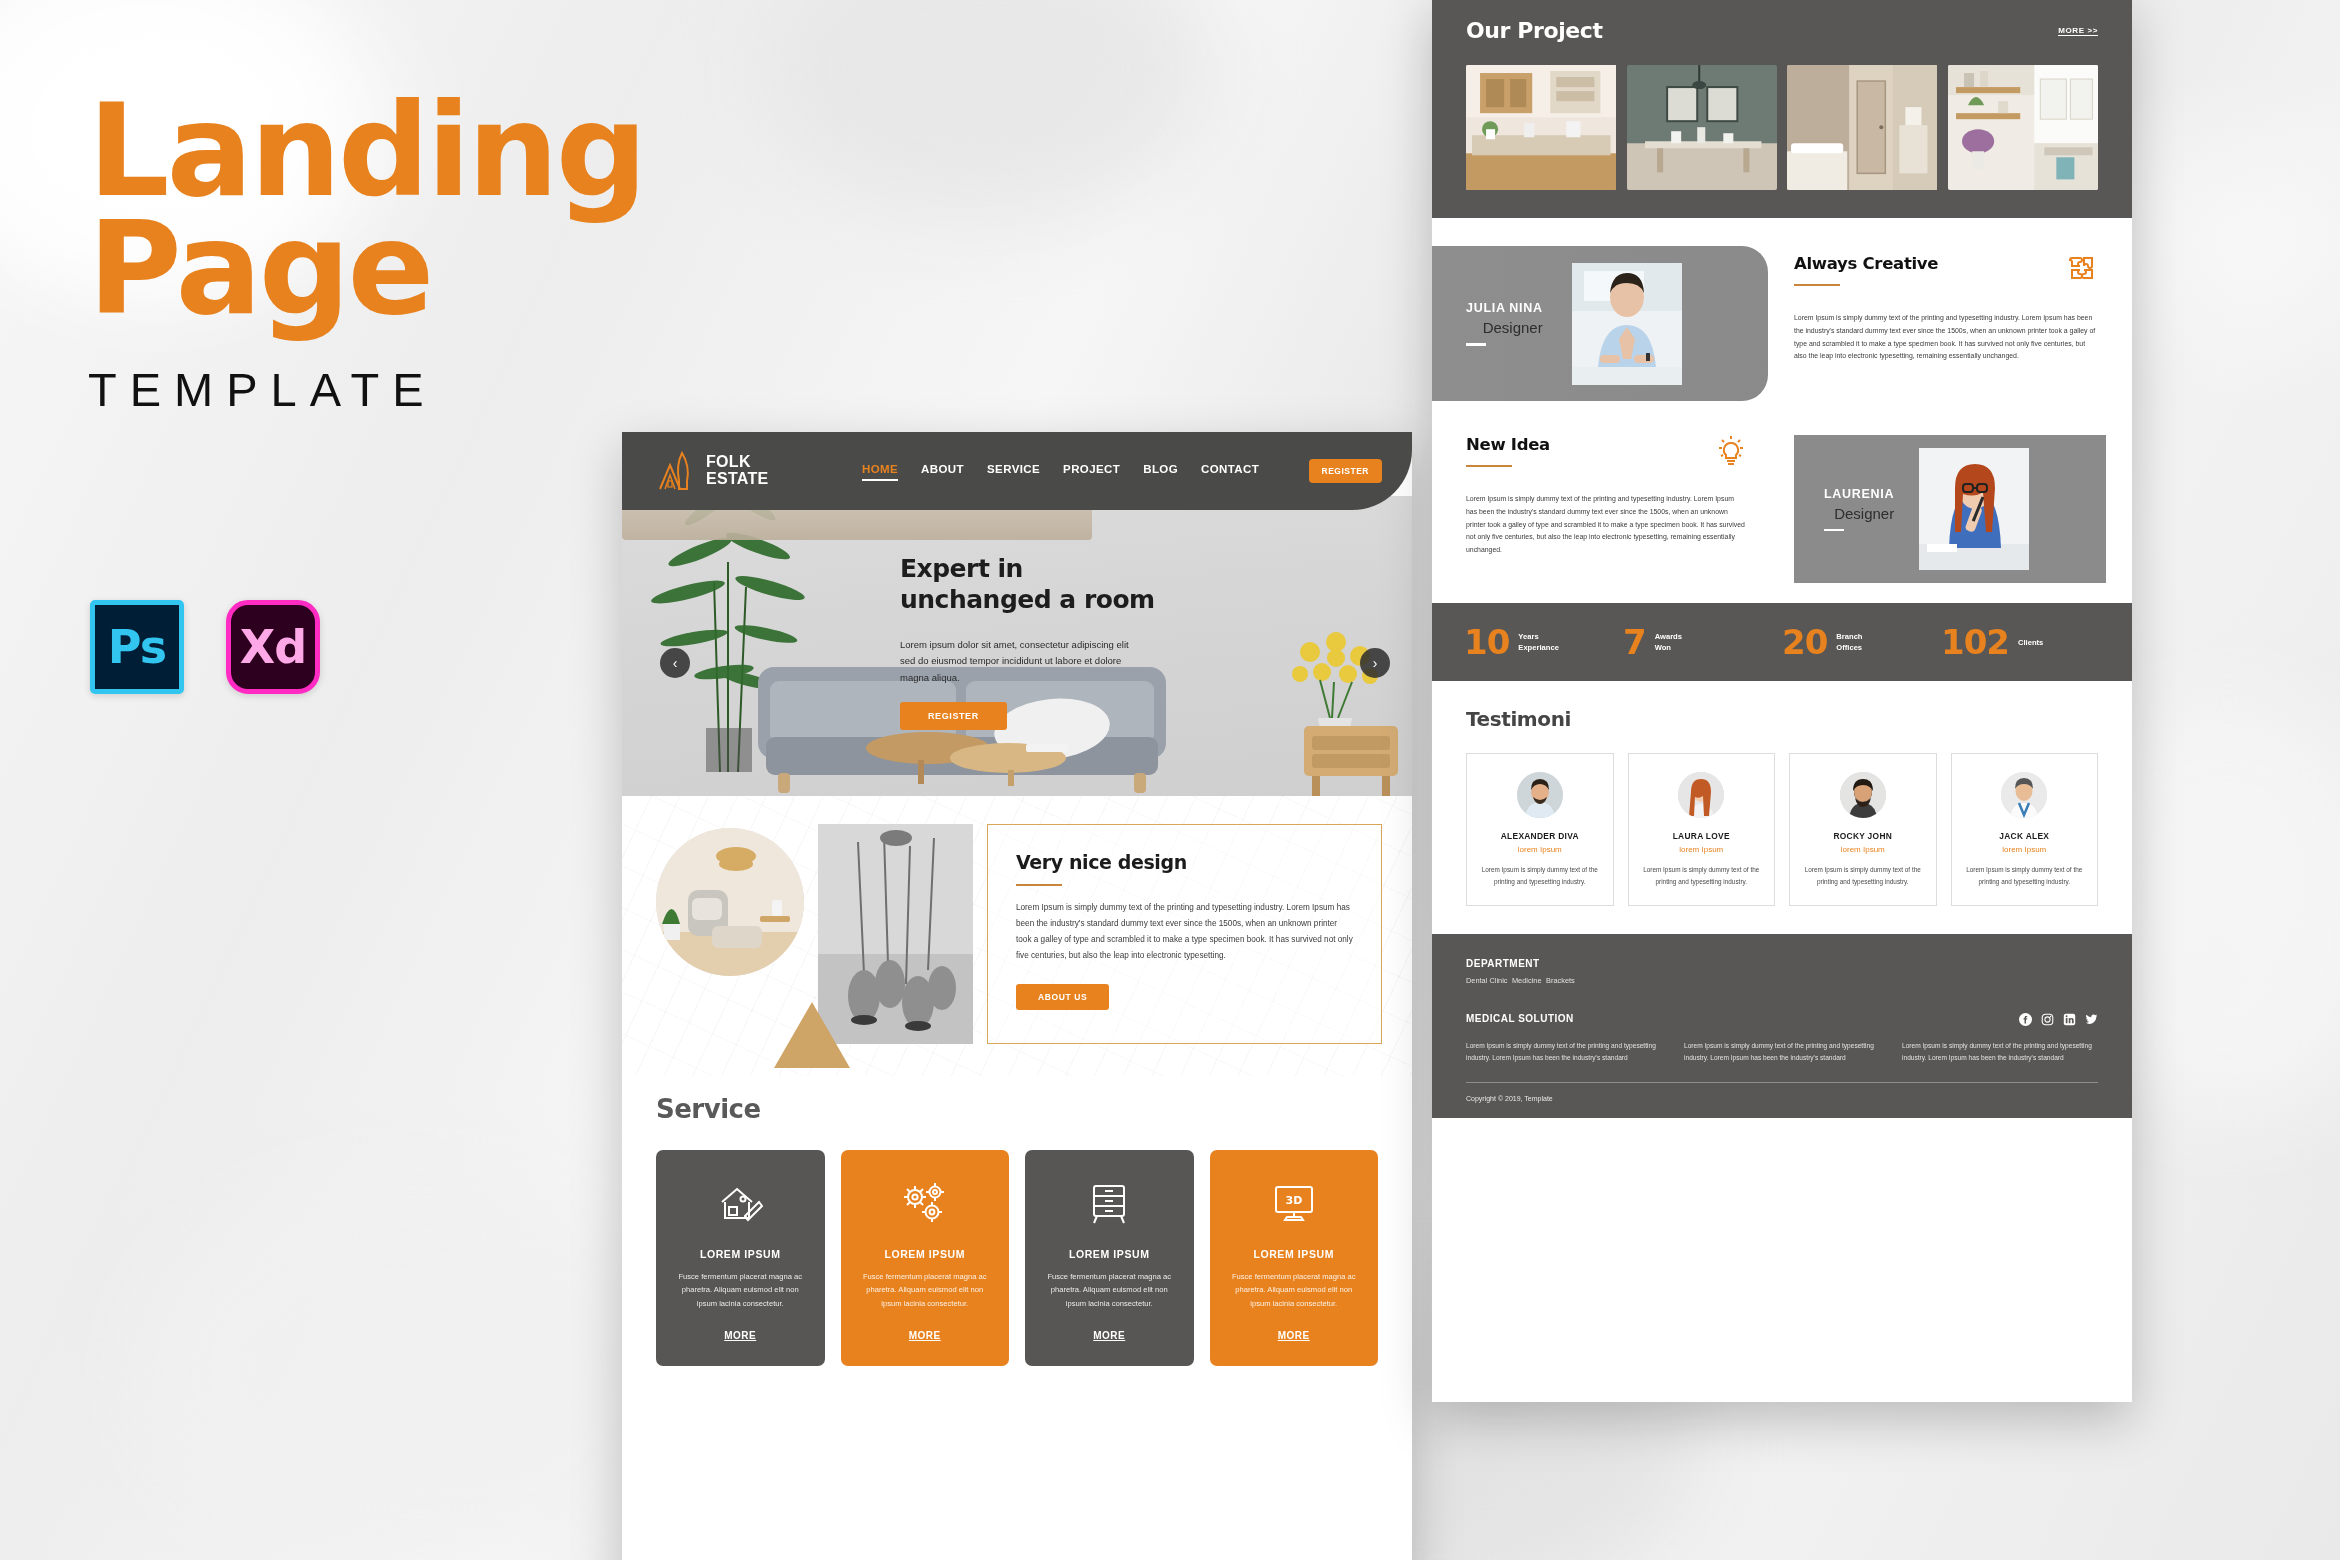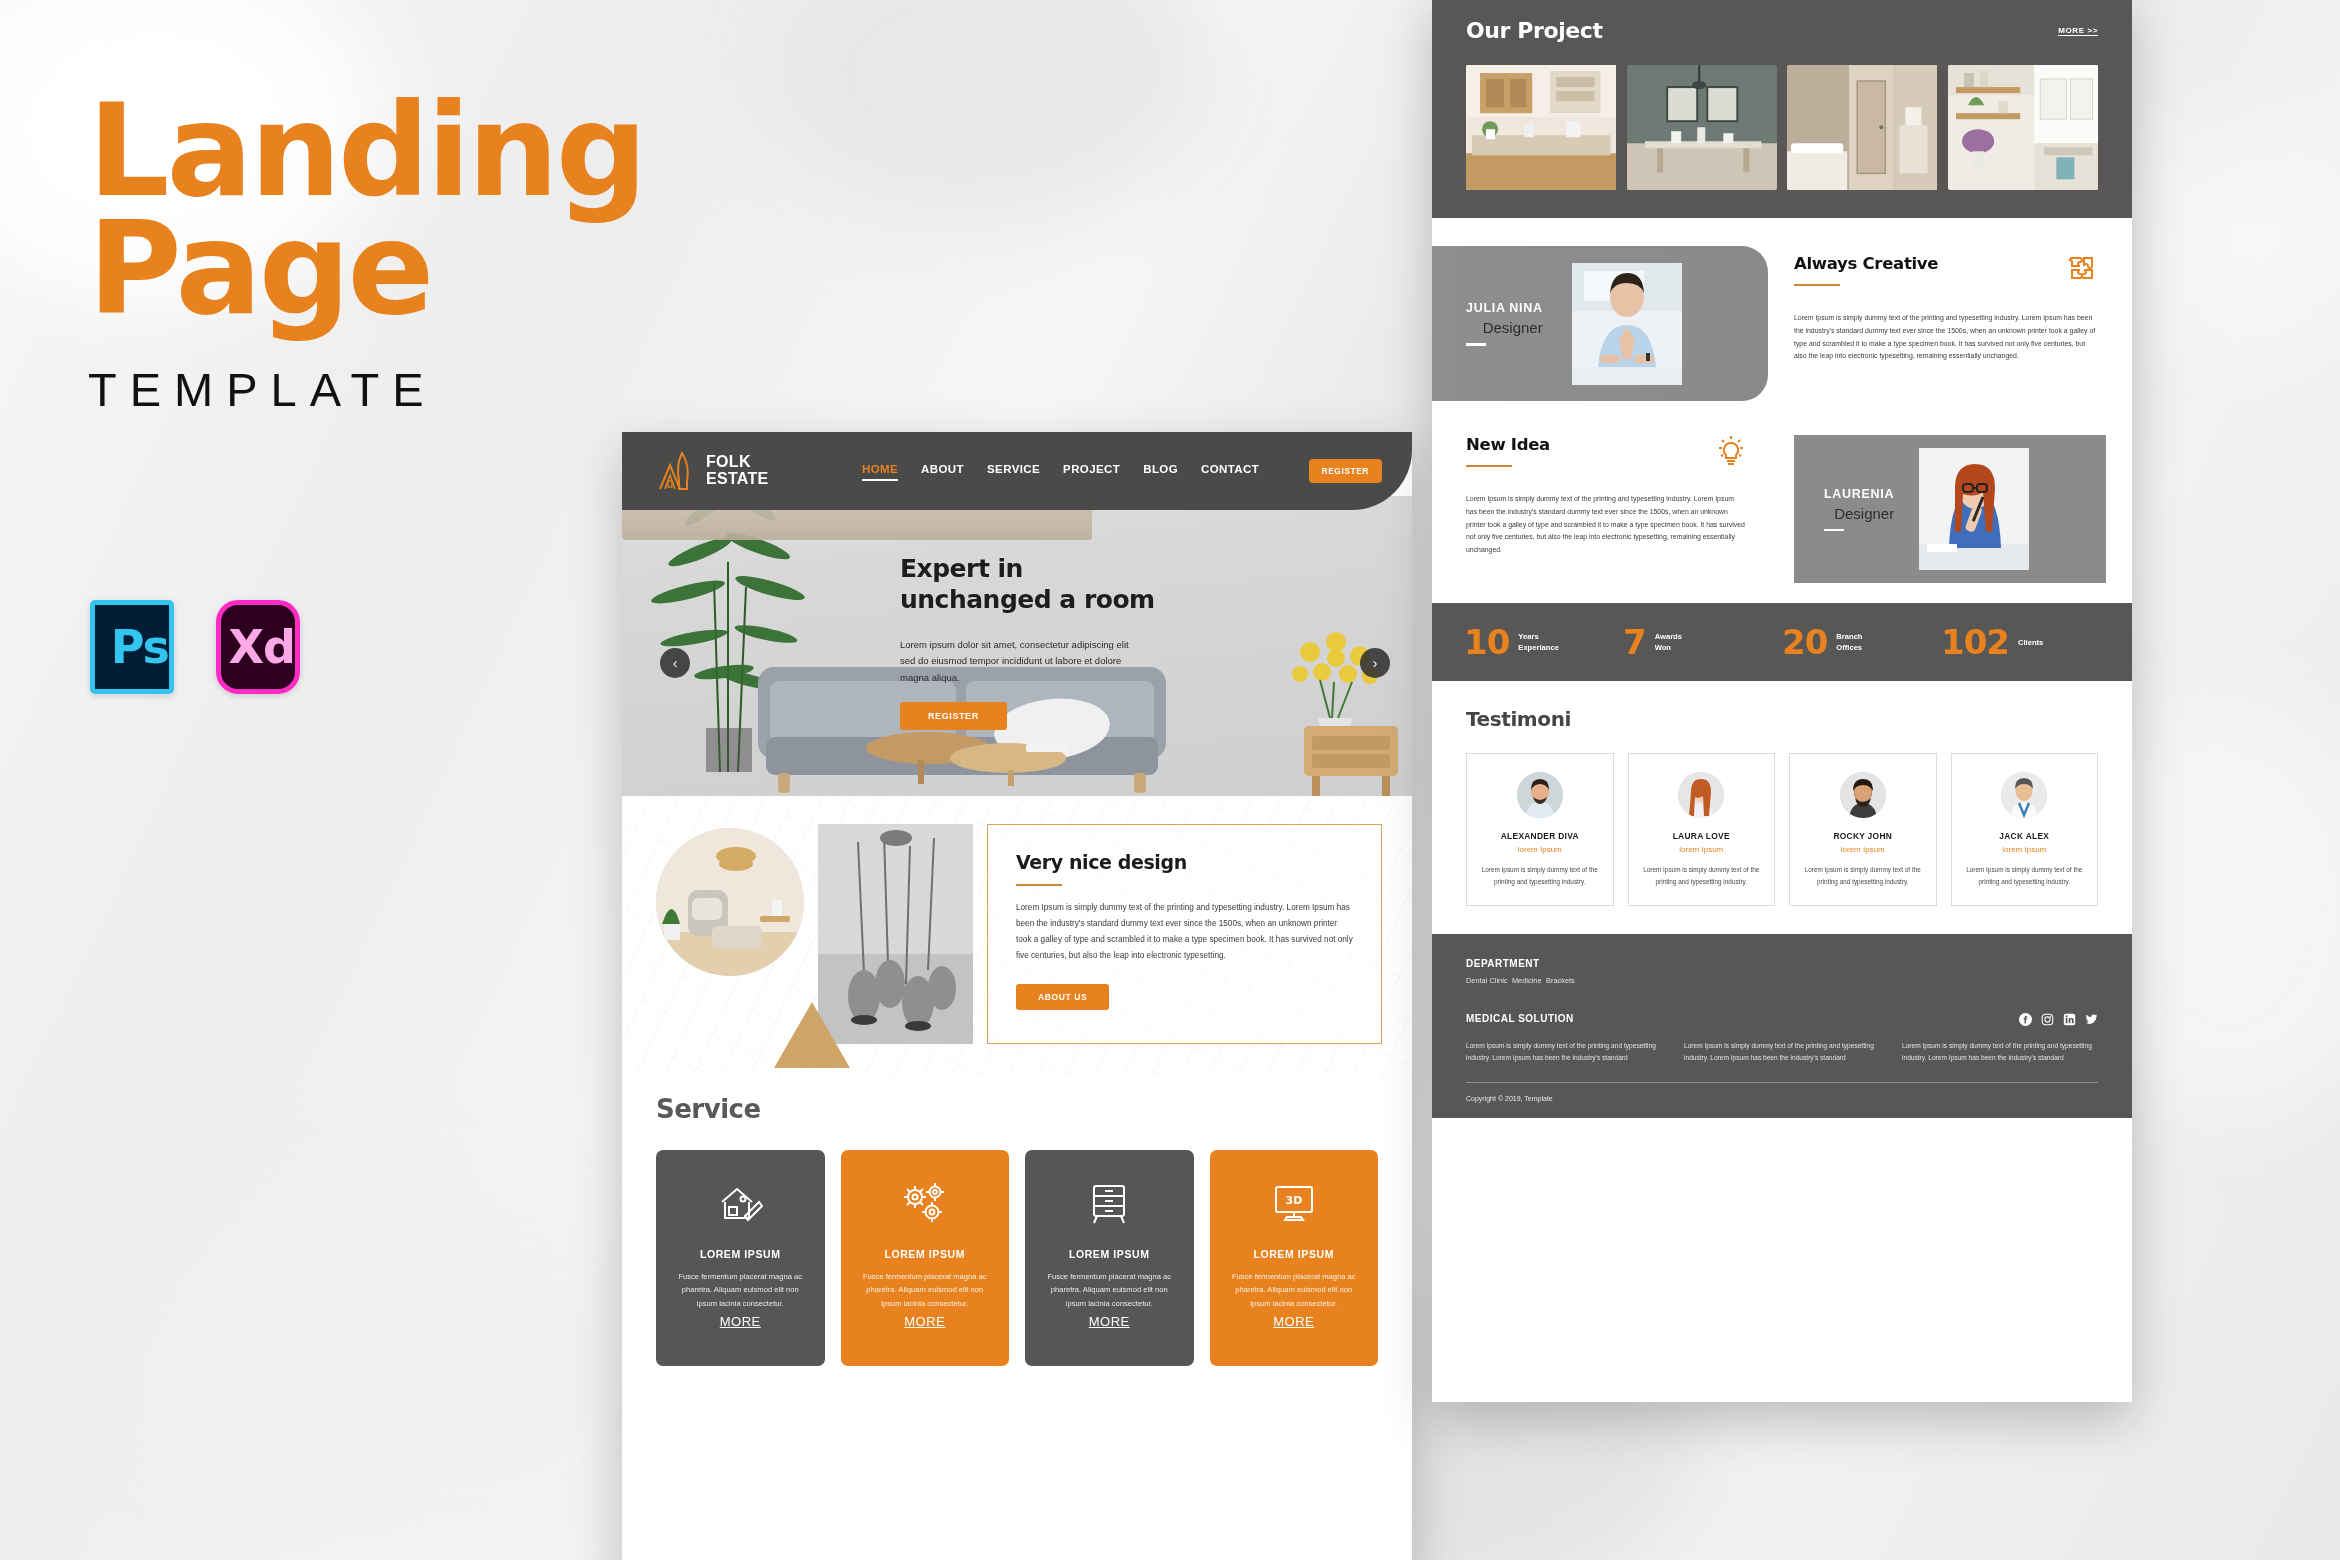--- a/index.html
+++ b/index.html
@@ -34,22 +34,22 @@
   #promo-sub {
     margin-top: 34px;
     font-size: 47px; font-weight: 400; color: #111;
     letter-spacing: 13px;
     font-family: "Liberation Sans", sans-serif;
   }
 
   
   #badges { position:absolute; left:90px; top:600px; display:flex; gap:42px; }
   .badge {
-    width: 84px; height: 94px; border-radius: 5px;
-    display:flex; align-items:center; justify-content:flex-end;
+    width: 94px; height: 94px; border-radius: 5px;
+    display:flex; align-items:center; justify-content:center;
     font-family:"DejaVu Sans", sans-serif;
     font-weight:700; font-size:46px; letter-spacing:-1px;
     box-shadow: 0 2px 7px rgba(0,0,0,.14);
   }
   #badge-ps { background:#001E36; border:5px solid #31C5F0; color:#31C5F0; }
   #badge-xd { background:#2E001F; border:5px solid #FF2BC2; color:#FFA8E8; border-radius:22px; }
 
   
   .page { position:absolute; background:#fff; box-shadow: 0 18px 48px rgba(0,0,0,.22); }
 
@@ -152,21 +152,21 @@
   #service-cards { display:flex; gap:16px; margin-top:26px; }
   .svc-card {
     flex:1; border-radius:7px; padding:26px 16px 20px 16px; text-align:center;
     color:#fff; min-height:216px;
   }
   .svc-card.gray { background:#585654; }
   .svc-card.orange { background:#E8821E; }
   .svc-icon { height:54px; display:flex; align-items:center; justify-content:center; }
   .svc-name { margin-top:18px; font-size:10.5px; font-weight:700; letter-spacing:.6px; }
   .svc-desc { margin-top:10px; font-size:7.6px; line-height:1.75; color:rgba(255,255,255,.88); }
-  .svc-more { margin-top:4px; font-size:13px; font-weight:400; letter-spacing:.5px; text-decoration:underline; display:inline-block; }
+  .svc-more { margin-top:20px; font-size:10px; font-weight:700; letter-spacing:.5px; text-decoration:underline; display:inline-block; }
 
   
   #page-back { left: 1432px; top: -6px; width: 700px; height: 1408px; background:#fff; }
 
   
   #project-sec { background:#595755; padding:24px 34px 28px 34px; }
   #project-head { display:flex; align-items:center; justify-content:space-between; }
   #project-title { font-family:"DejaVu Sans",sans-serif; color:#fff; font-size:22px; font-weight:700; letter-spacing:-.4px; }
   #project-more { color:#fff; font-size:8px; font-weight:700; letter-spacing:.6px; border-bottom:1px solid #fff; }
   #project-grid { display:flex; gap:10px; margin-top:22px; }

